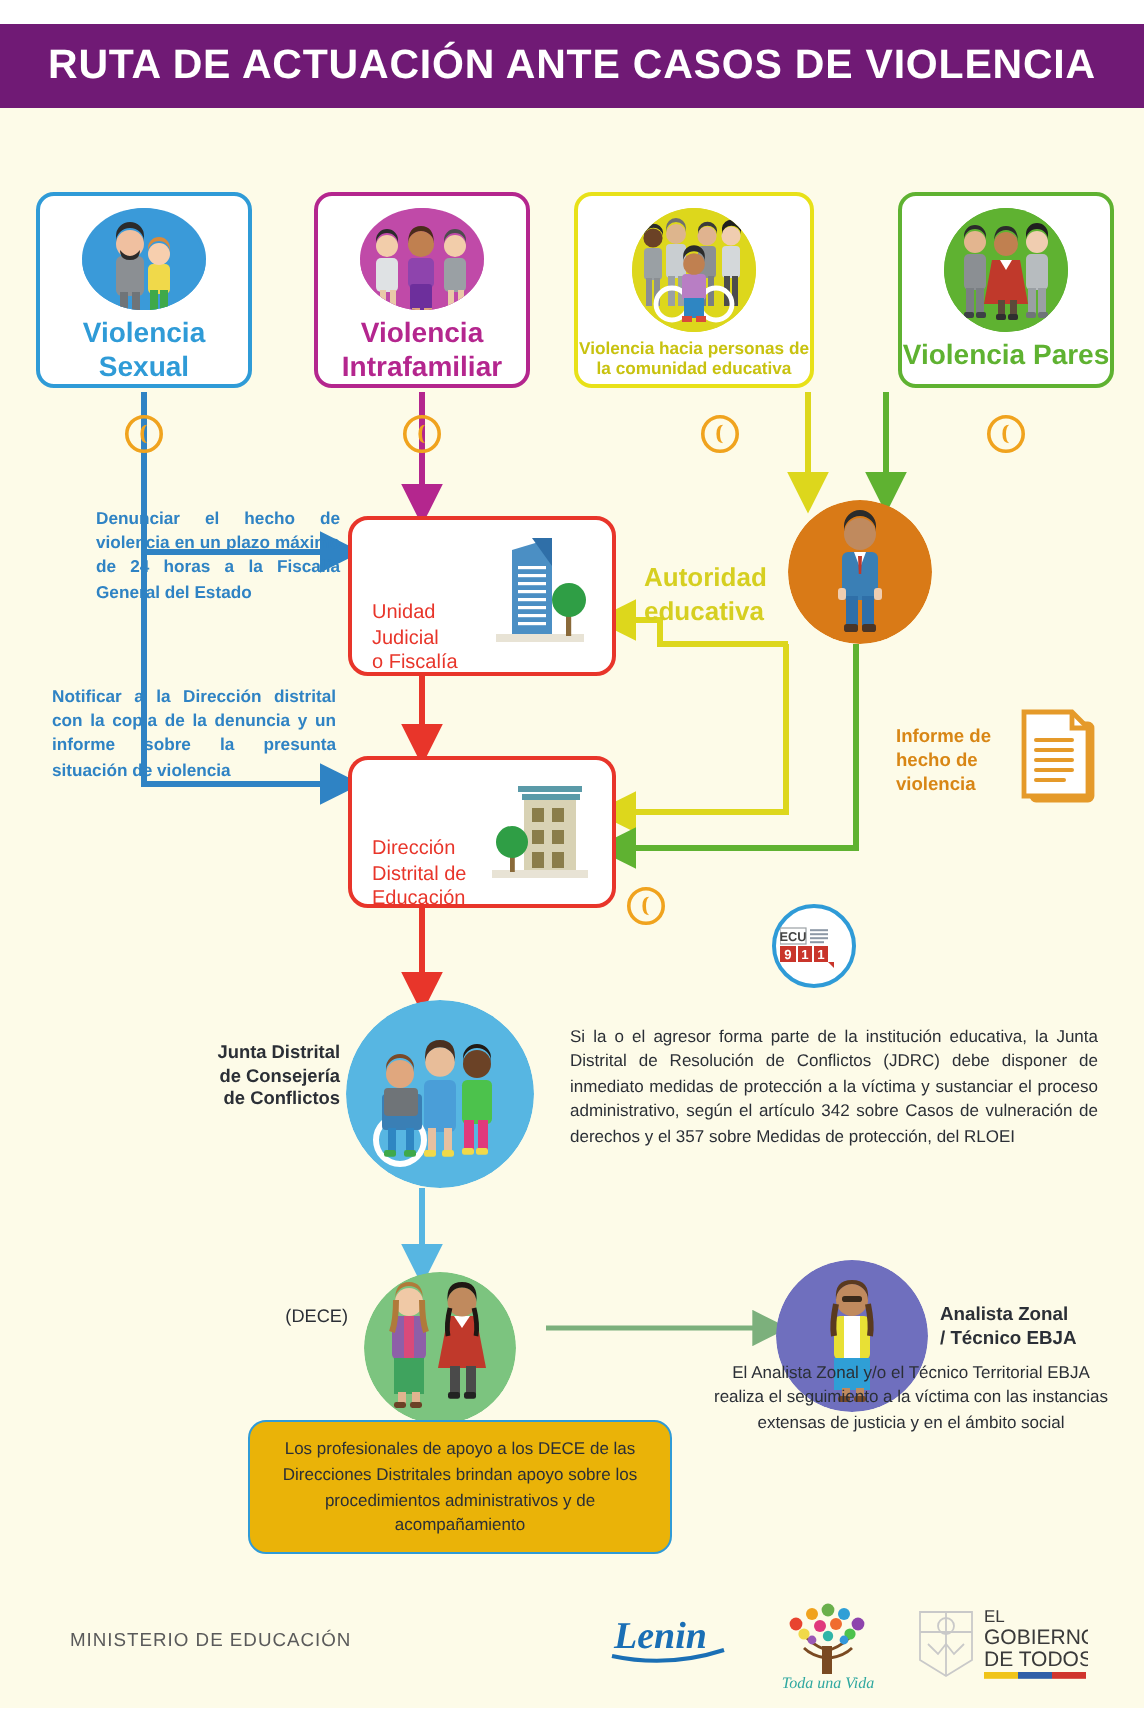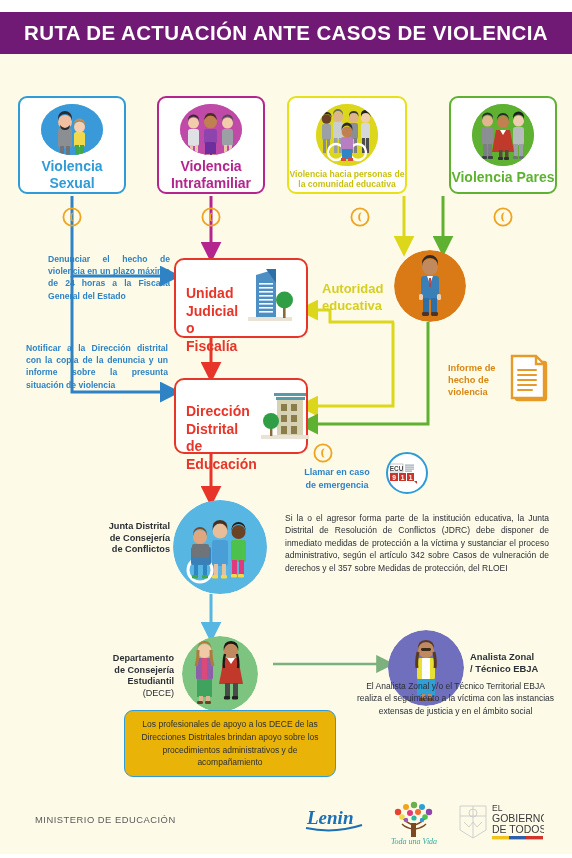--- a/index.html
+++ b/index.html
@@ -63,21 +63,21 @@
     position:absolute; color:#2f83c4; font-size:8.6px; font-weight:bold;
     line-height:1.42; text-align:justify;
   }
 
   
   .redbox {
     position:absolute; background:#ffffff; border:2.6px solid #e8352a; border-radius:10px;
     display:flex; align-items:center;
   }
   .redbox .rtitle {
-    color:#e8352a; font-size:14px; font-weight:bold; line-height:1.25; padding-left:10px;
+    color:#e8352a; font-size:10px; font-weight:normal; line-height:1.25; padding-left:10px;
     white-space:pre-line;
     margin-top:44px;
   }
   .redbox .rart { margin-left:auto; margin-right:8px; }
 
   
   .node { position:absolute; border-radius:50%; overflow:hidden; }
   .node-label { position:absolute; font-weight:bold; line-height:1.26; }
 
   
@@ -409,22 +409,20 @@
       </g>
     </svg>
   </div>
 
   <div class="phone" style="left:313px; top:443px;">
     <svg viewBox="0 0 20 20">
         <circle cx="10" cy="10" r="8.6" fill="none" stroke="#f0a31e" stroke-width="1.8"></circle>
     <path d="M11.6 5.4 q-3.4 0 -3.4 4.6 q0 4.6 3.4 4.6 q-1.6 -1.1 -1.6 -4.6 q0 -3.5 1.6 -4.6z" fill="#f0a31e"></path>
       </svg>
   </div>
-  <div class="bluetxt" style="left:293px; top:466px; width:88px; text-align:center; white-space:pre-line; font-size:9px;">Llamar en caso
-de emergencia</div>
   <div class="ecu" style="left:386px; top:452px;">
     <svg width="34" height="22" viewBox="0 0 34 22">
       <rect x="0" y="2" width="13" height="8" fill="#ffffff" stroke="#9aa0a4" stroke-width="0.6"></rect>
       <text x="6.5" y="8.6" font-size="6.4" font-family="Liberation Sans, sans-serif" font-weight="bold" fill="#444" text-anchor="middle">ECU</text>
       <g fill="#c9352b">
           <rect x="0" y="11" width="8" height="8"></rect>
           <rect x="9" y="11" width="7" height="8"></rect>
           <rect x="17" y="11" width="7" height="8"></rect>
         </g>
       <path d="M24 19 l3 3 v-3z" fill="#c9352b"></path>
@@ -493,23 +491,20 @@
       <rect x="43" y="47" width="5" height="14" fill="#4a4a4a"></rect>
         <rect x="51" y="47" width="5" height="14" fill="#4a4a4a"></rect>
       <rect x="42" y="60" width="6" height="3.4" rx="1.2" fill="#222"></rect>
       <rect x="50" y="60" width="6" height="3.4" rx="1.2" fill="#222"></rect>
       <circle cx="49" cy="15" r="7.2" fill="#c08a5e"></circle>
       <path d="M41.8 15 a7.2 7.2 0 0 1 14.4 0 q1 -10 -7.2 -10 q-8.2 0 -7.2 10z" fill="#1f1713"></path>
       <path d="M43 18 q-2 8 -1 14 M55 18 q2 8 1 14" stroke="#1f1713" stroke-width="2.4" fill="none"></path>
     </svg>
   </div>
   <div class="node-label" style="left:92px; top:642px; width:82px; color:#2b2f36; font-size:9.1px; text-align:right; white-space:pre-line;">
-    <span>Departamento
-de Consejería
-Estudiantil</span>
     <span style="font-weight:normal; display:block;">(DECE)</span>
   </div>
 
   <div class="node" style="left:388px; top:630px; width:76px; height:76px;">
     <svg viewBox="0 0 76 76" width="76" height="76">
       <circle cx="38" cy="38" r="38" fill="#6f6fbe"></circle>
       <rect x="29" y="28" width="18" height="22" rx="3" fill="#e8e035"></rect>
       <rect x="34" y="28" width="8" height="22" fill="#ffffff"></rect>
       <rect x="29" y="49" width="18" height="16" fill="#2f9fd6"></rect>
       <rect x="33" y="64" width="4" height="5" fill="#c08a5e"></rect>

